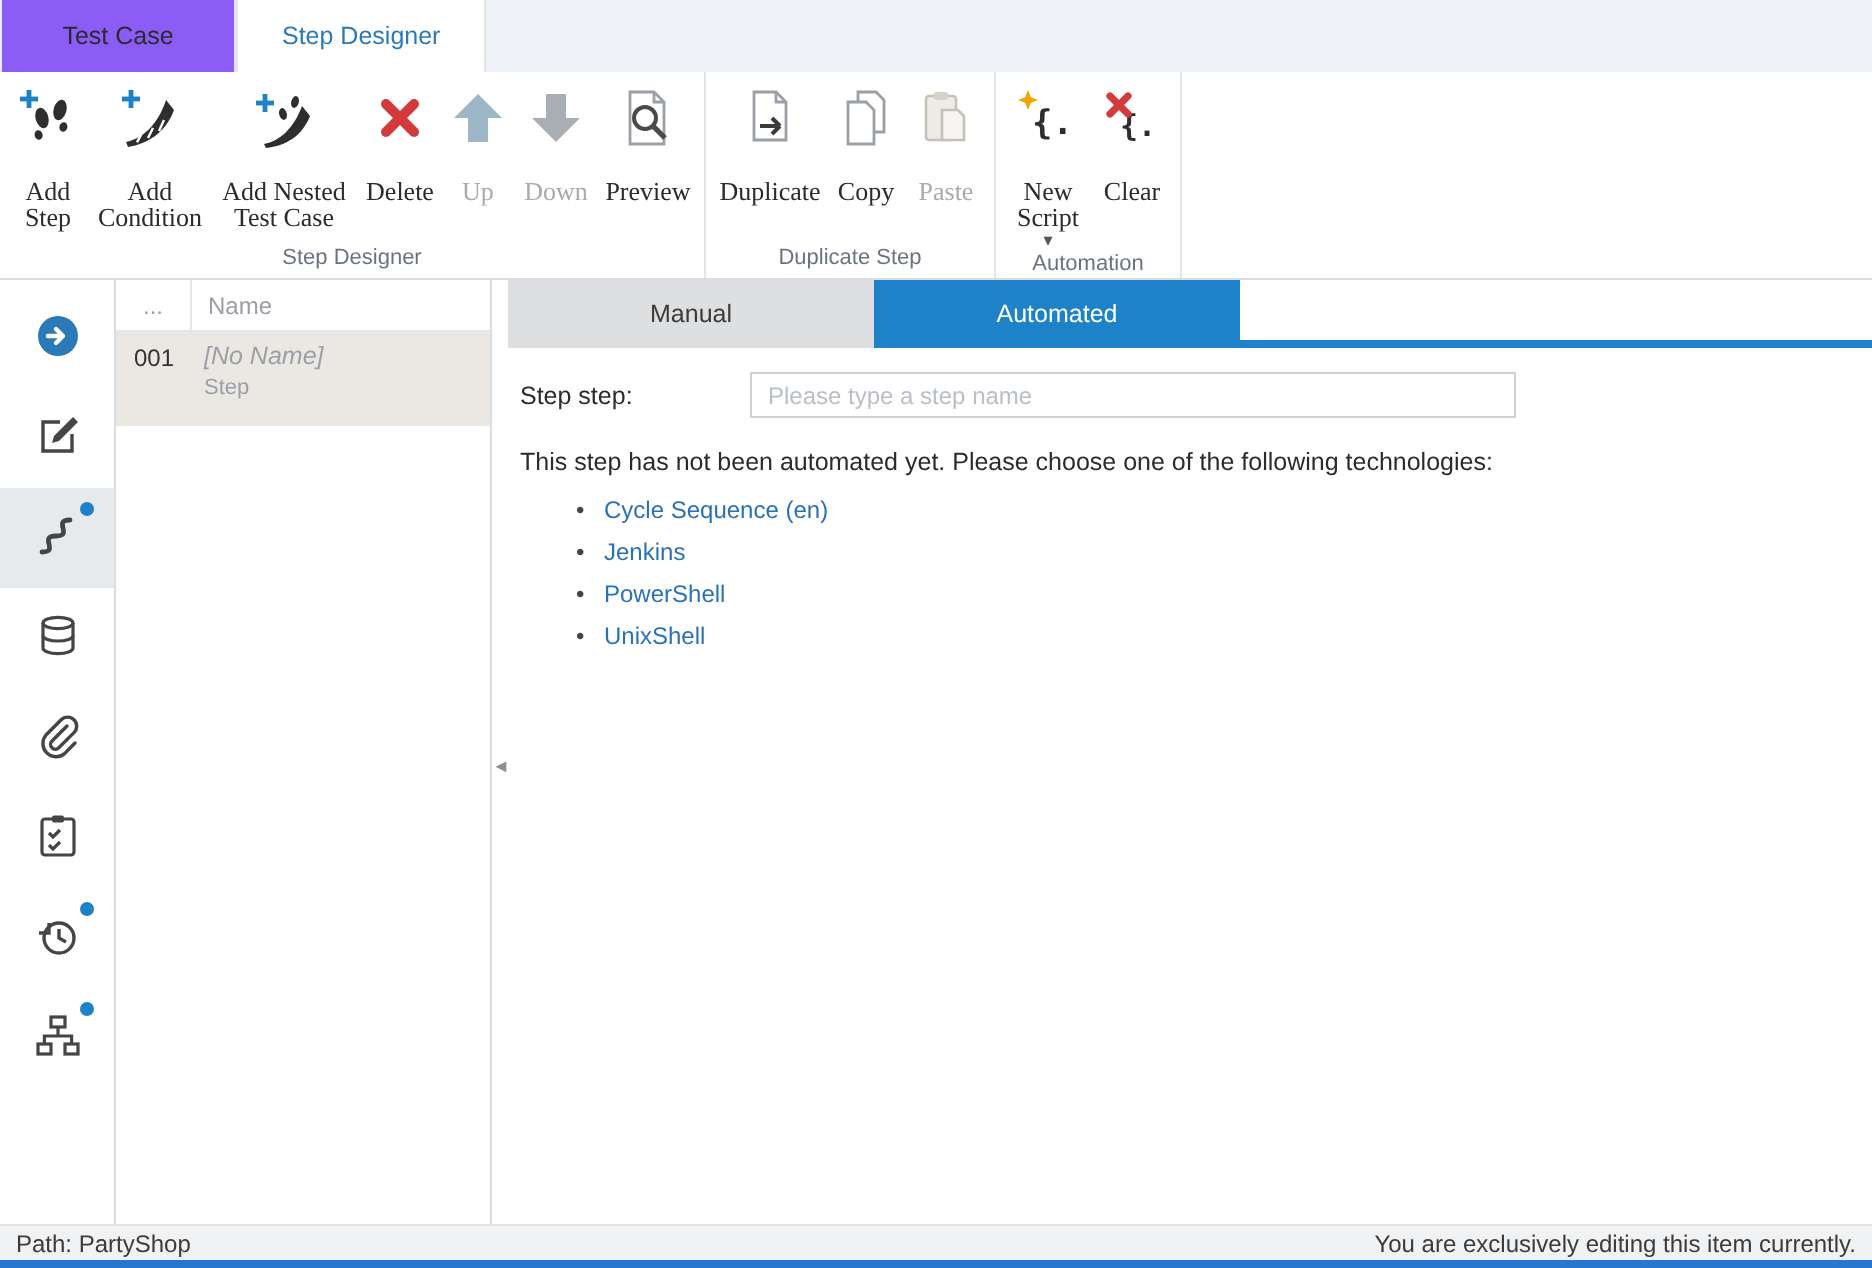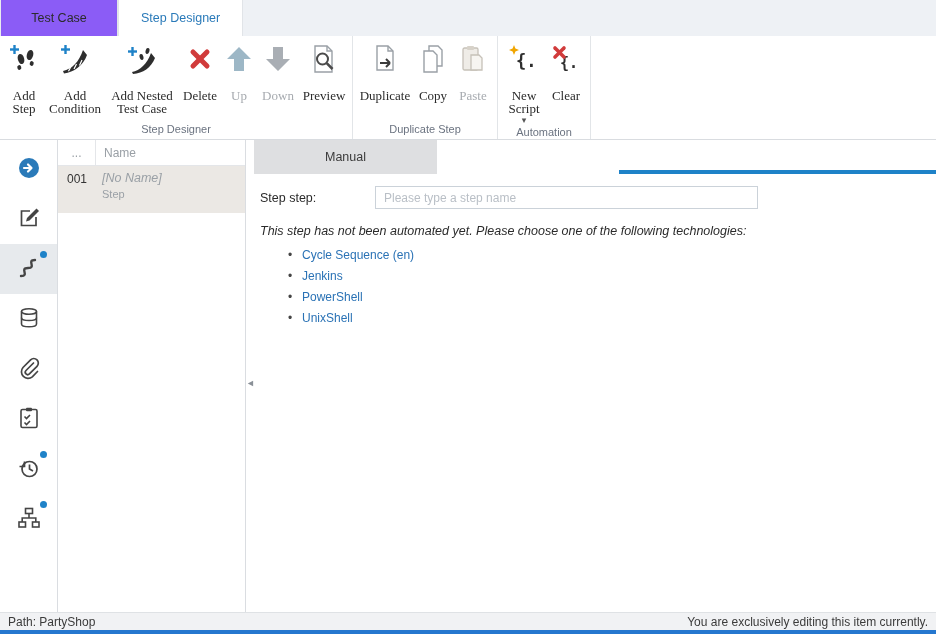--- a/index.html
+++ b/index.html
@@ -62,21 +62,21 @@
   .mtab.manual { left: 8px; background: #dedfe1; color: #3b3b3b; }
   .mtab.automated { left: 191px; background: #1e82c8; color: #fff; }
   .blue-line { position: absolute; left: 373px; right: 0; bottom: 0; height: 4px; background: #1e82c8; }
 
   .form-row { display: flex; align-items: center; margin: 12px 0 0 14px; }
   .form-label { width: 115px; font-size: 12.5px; color: #2b2b2b; }
   .step-name-input { width: 383px; height: 23px; border: 1px solid #cbd2d9; padding: 0 8px;
                      font-family: inherit; font-size: 12px; color: #0f172a; outline: none; }
   .step-name-input::placeholder { color: #b9bfc6; }
 
-  .msg { margin: 15px 0 0 14px; font-size: 12.5px; color: #2b2b2b; font-style: italic; }
+  .msg { margin: 15px 0 0 14px; font-size: 12.5px; color: #2b2b2b; }
   .tech-list { margin: 9px 0 0 42px; list-style: none; }
   .tech-list li { position: relative; padding-left: 14px; margin-top: 4px; line-height: 17px; }
   .tech-list li::before { content: "•"; position: absolute; left: 0; top: 0; color: #444; }
   .tech-link { color: #2a72b5; font-size: 12px; cursor: pointer; text-decoration: none; }
 
   .collapse { position: absolute; left: 0; top: 234px; width: 12px; height: 18px; display: flex;
               align-items: center; color: #8a9097; cursor: pointer; }
   .collapse::before { content: "◄"; font-size: 9px; }
 
   
@@ -343,20 +343,21 @@
       <div class="sr-body">
         <div class="sr-name">[No Name]</div>
         <div class="sr-type">Step</div>
       </div>
     </div>
   </div>
 
   <div class="main">
     <div class="mtabs">
       <div class="mtab manual">Manual</div>
+      <div class="mtab automated">Automated</div>
       <div class="blue-line"></div>
     </div>
 
     <div class="form-row">
       <span class="form-label">Step step:</span>
       <input type="text" class="step-name-input" placeholder="Please type a step name" style="">
     </div>
 
     <div class="msg">This step has not been automated yet. Please choose one of the following technologies:</div>
 

